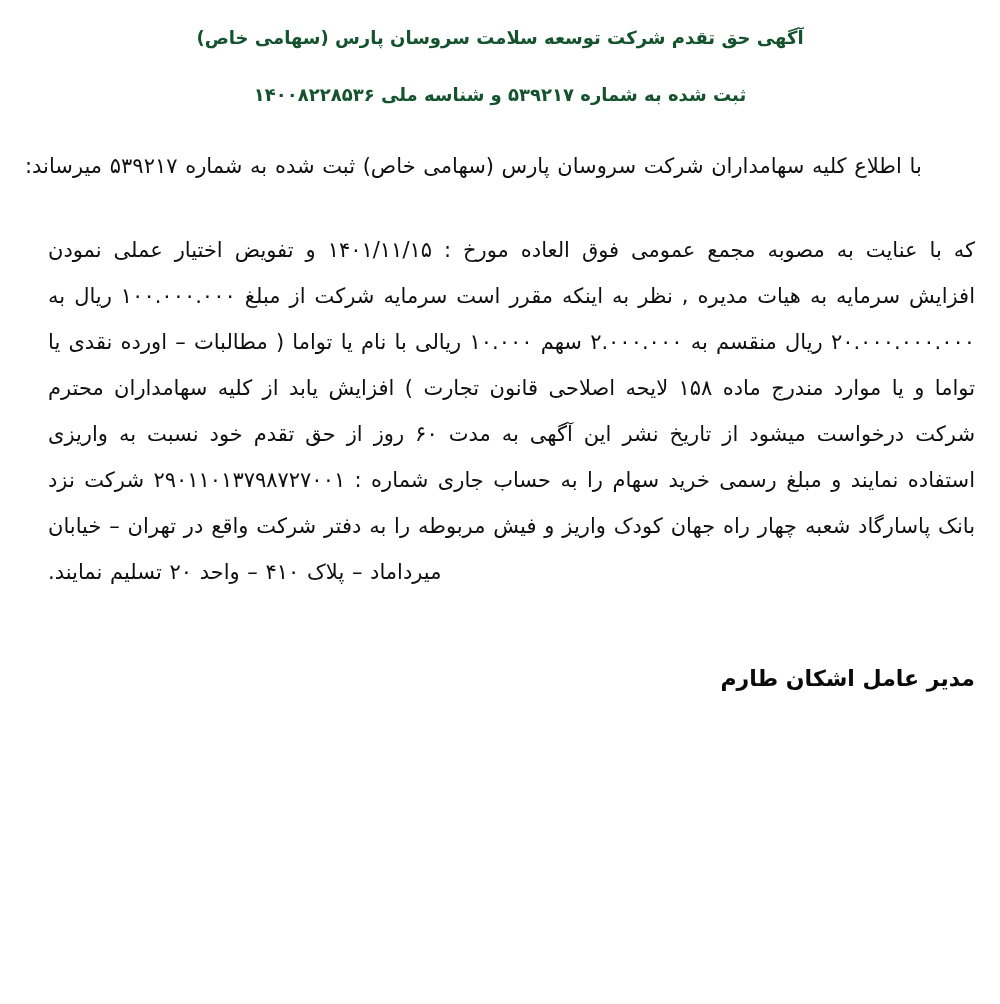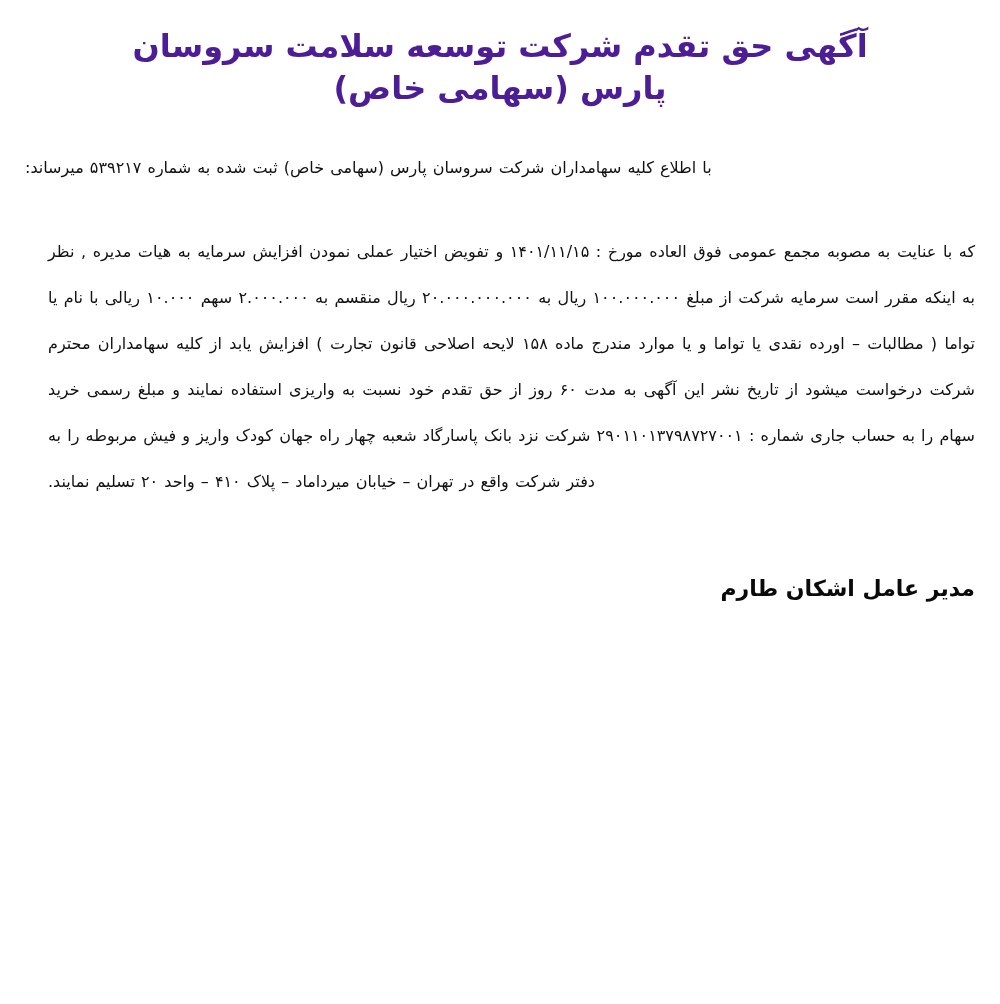--- a/index.html
+++ b/index.html
@@ -24,39 +24,39 @@
     position: relative;
     background: #ffffff;
   }
 
   
   .title-block {
     padding: 26px 110px 0 110px;
     text-align: center;
   }
   .title-line {
-    font-size: 32px;
+    font-size: 18px;
     font-weight: bold;
     line-height: 1.30;
     letter-spacing: 0px;
-    color: #4c1d95;
+    color: #14532d;
     direction: rtl;
     unicode-bidi: isolate;
   }
   .title-line.second {
     margin-top: 34px;
   }
 
   
   .body-block {
     padding: 0 25px 0 25px;
     margin-top: 36px;
   }
   .para {
-    font-size: 16px;
+    font-size: 21px;
     line-height: 46px;
     text-align: justify;
     text-align-last: left;
     direction: rtl;
     unicode-bidi: isolate;
     color: #101010;
     word-spacing: 1px;
   }
   .para.p-intro {
     margin: 0 0 0 0;
@@ -79,20 +79,21 @@
     color: #0a0a0a;
   }
 </style>
 </head>
 <body>
 
 <div class="page">
 
   <div class="title-block">
     <div class="title-line first">آگهی حق تقدم شرکت توسعه سلامت سروسان پارس (سهامی خاص)</div>
+    <div class="title-line second">ثبت شده به شماره ۵۳۹۲۱۷ و شناسه ملی ۱۴۰۰۸۲۲۸۵۳۶</div>
   </div>
 
   <div class="body-block">
     <p class="para p-intro">با  اطلاع کلیه سهامداران شرکت سروسان پارس (سهامی خاص) ثبت شده به شماره ۵۳۹۲۱۷ میرساند:</p>
 
     <p class="para p-main">که با عنایت به مصوبه مجمع عمومی فوق العاده مورخ : ۱۴۰۱/۱۱/۱۵ و تفویض اختیار عملی نمودن افزایش سرمایه به هیات مدیره , نظر به اینکه مقرر است سرمایه شرکت از مبلغ ۱۰۰.۰۰۰.۰۰۰ ریال به ۲۰.۰۰۰.۰۰۰.۰۰۰ ریال منقسم به ۲.۰۰۰.۰۰۰ سهم ۱۰.۰۰۰ ریالی با نام یا تواما ( مطالبات – اورده نقدی یا تواما و یا موارد مندرج ماده ۱۵۸ لایحه اصلاحی قانون تجارت ) افزایش یابد از کلیه سهامداران محترم شرکت درخواست میشود از تاریخ نشر این آگهی به مدت ۶۰ روز از حق تقدم خود نسبت به واریزی استفاده نمایند و مبلغ رسمی خرید سهام را به   حساب جاری شماره : ۲۹۰۱۱۰۱۳۷۹۸۷۲۷۰۰۱ شرکت نزد بانک پاسارگاد شعبه چهار راه جهان کودک واریز و فیش مربوطه را به دفتر شرکت واقع در تهران – خیابان میرداماد – پلاک ۴۱۰ – واحد ۲۰ تسلیم نمایند.</p>
 
   </div>
 
   <div class="signature">مدیر عامل اشکان طارم</div>

